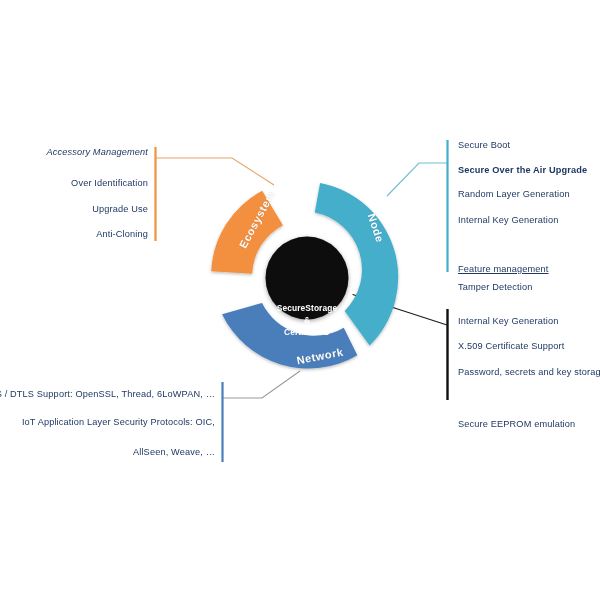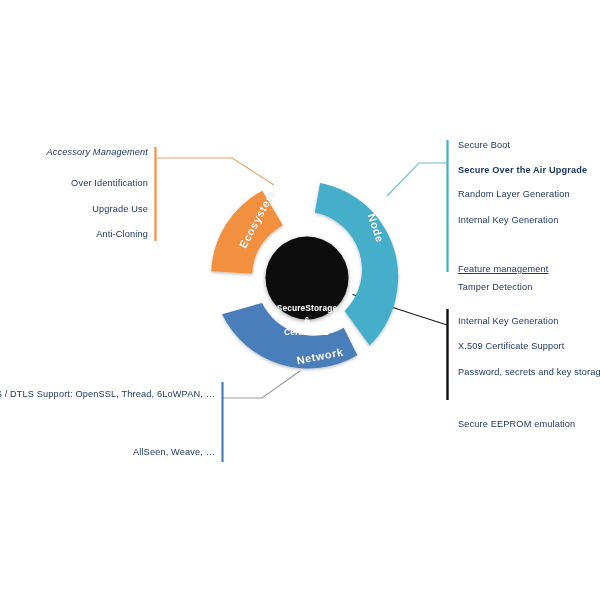--- a/index.html
+++ b/index.html
@@ -145,14 +145,15 @@
 
 <div class="label-col right-col" style="left:458px; top:0px; width:142px; height:600px;">
   <div class="item" style="top:317px;">Internal Key Generation</div>
   <div class="item" style="top:342px;">X.509 Certificate Support</div>
   <div class="item" style="top:368px;">Password, secrets and key storage</div>
   <div class="item" style="top:392px;margin-top:28px;">Secure EEPROM emulation</div>
 </div>
 
 <div class="label-col left-col" style="left:0px; top:0px; width:215px; height:600px;">
   <div class="item" style="top:390px;">TLS / DTLS Support: OpenSSL, Thread, 6LoWPAN, …</div>
+  <div class="item" style="top:418px;">IoT Application Layer Security Protocols: OIC,</div>
   <div class="item" style="top:448px;">AllSeen, Weave, …</div>
 </div>
 
 </body></html>

